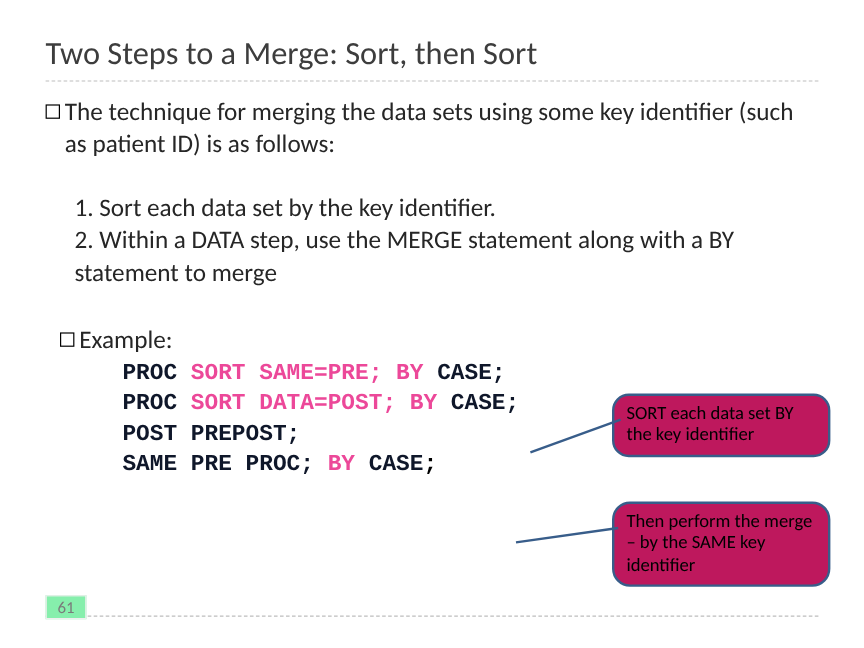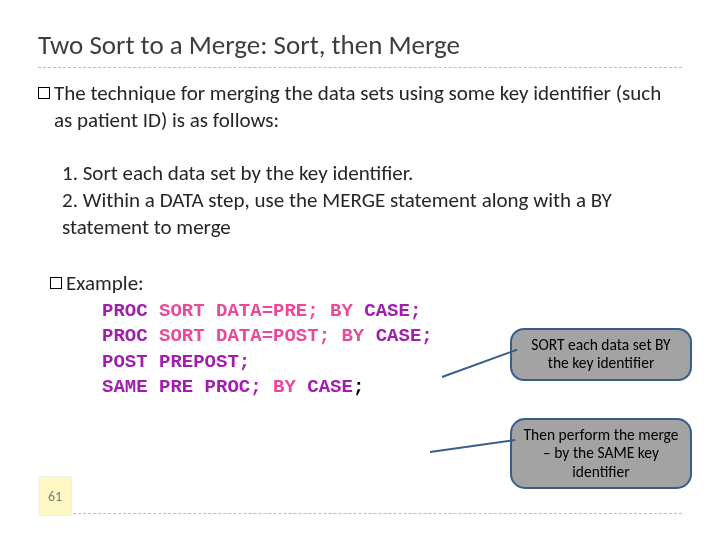--- a/index.html
+++ b/index.html
@@ -6,53 +6,53 @@
   html, body { width: 720px; height: 540px; background: #fff; font-family: Calibri, "Segoe UI", Arial, sans-serif; color: #262626; }
   .slide { position: relative; width: 720px; height: 540px; padding: 28px 38px 0 38px; }
   .title { font-size: 27px; color: #3d3d3d; font-weight: 400; margin-bottom: 6px; }
   .hr-dashed { border: none; border-top: 1.5px dashed #bdbdbd; margin: 2px 0 12px 0; }
   .body-text { font-size: 21px; line-height: 1.28; }
   .bullet-row { display: flex; align-items: flex-start; }
   .sq { display: inline-block; width: 12px; height: 12px; border: 1.5px solid #000; margin: 7px 4px 0 0; flex: 0 0 auto; }
   .steps { margin: 26px 0 0 24px; font-size: 21px; line-height: 1.3; max-width: 560px; }
   .example-row { display: flex; align-items: flex-start; margin-top: 28px; padding-left: 12px; }
   .code-block { margin: 2px 0 0 64px; font-family: "Courier New", monospace; font-size: 19px; line-height: 1.35; font-weight: bold; white-space: pre; }
-  .kw-brown { color: #a21caf; }
+  .kw-brown { color: #0f172a; }
   .kw-blue  { color: #ec4899; }
   .punct    { color: #000; }
-  .callout { position: absolute; background: #a3a3a3; border: 2px solid #385d8a; border-radius: 14px; padding: 6px 10px; font-size: 15.5px; line-height: 1.18; text-align: center; color: #000; font-weight: 400; }
+  .callout { position: absolute; background: #be185d; border: 2px solid #385d8a; border-radius: 14px; padding: 6px 10px; font-size: 15.5px; line-height: 1.18; color: #000; font-weight: 400; }
   .callout1 { right: 28px; top: 328px; width: 182px; }
   .callout2 { right: 28px; top: 418px; width: 182px; border-radius: 15px; }
   .conn { position: absolute; background: #385d8a; height: 2px; transform-origin: left center; }
   .footer { position: absolute; left: 0; bottom: 22px; width: 100%; }
   .hr-bottom { border: none; border-top: 1.5px dashed #bdbdbd; margin: 0 38px 4px 38px; }
-  .pagebox { position: absolute; left: 38px; bottom: 2px; width: 34px; height: 40px; background: #fef9c3; border: 1px solid #efefef; display: flex; align-items: center; justify-content: center; font-size: 14px; color: #7a7a7a; }
+  .pagebox { position: absolute; left: 38px; bottom: 2px; width: 34px; height: 20px; background: #86efac; border: 1px solid #efefef; display: flex; align-items: center; justify-content: center; font-size: 14px; color: #7a7a7a; }
 </style>
 </head>
 <body>
 
 <div class="slide">
 
-  <div class="title">Two Sort to a Merge: Sort, then Merge</div>
+  <div class="title">Two Steps to a Merge: Sort, then Sort</div>
   <hr class="hr-dashed">
 
   <div class="bullet-row">
     <span class="sq"></span>
     <div class="body-text">The technique for merging the data sets using some key identifier (such as patient ID) is as follows:</div>
   </div>
 
   <div class="steps body-text" style="white-space: pre-line;">1. Sort each data set by the key identifier.
 2. Within a DATA step, use the MERGE statement along with a BY statement to merge</div>
 
   <div class="example-row">
     <span class="sq"></span>
     <div class="body-text">Example:</div>
   </div>
 
-  <div class="code-block"><span class="kw-brown">PROC</span> <span class="kw-blue">SORT</span> <span class="kw-blue">DATA=PRE;</span> <span class="kw-blue">BY</span> <span class="kw-brown">CASE;</span>
+  <div class="code-block"><span class="kw-brown">PROC</span> <span class="kw-blue">SORT</span> <span class="kw-blue">SAME=PRE;</span> <span class="kw-blue">BY</span> <span class="kw-brown">CASE;</span>
 <span class="kw-brown">PROC</span> <span class="kw-blue">SORT</span> <span class="kw-blue">DATA=POST;</span> <span class="kw-blue">BY</span> <span class="kw-brown">CASE;</span>
 <span class="kw-brown">POST</span> <span class="kw-brown">PREPOST;</span>
 <span class="kw-brown">SAME</span> <span class="kw-brown">PRE PROC;</span> <span class="kw-blue">BY</span> <span class="kw-brown">CASE</span><span class="punct">;</span></div>
 
   <div class="callout callout1">SORT each data set BY the key identifier</div>
   <div class="callout callout2">Then perform the merge – by the SAME key identifier</div>
 
   <div class="conn" style="left:442px; top:376px; width:80px; transform: rotate(-20deg);"></div>
   <div class="conn" style="left:430px; top:451px; width:86px; transform: rotate(-8deg);"></div>
 

